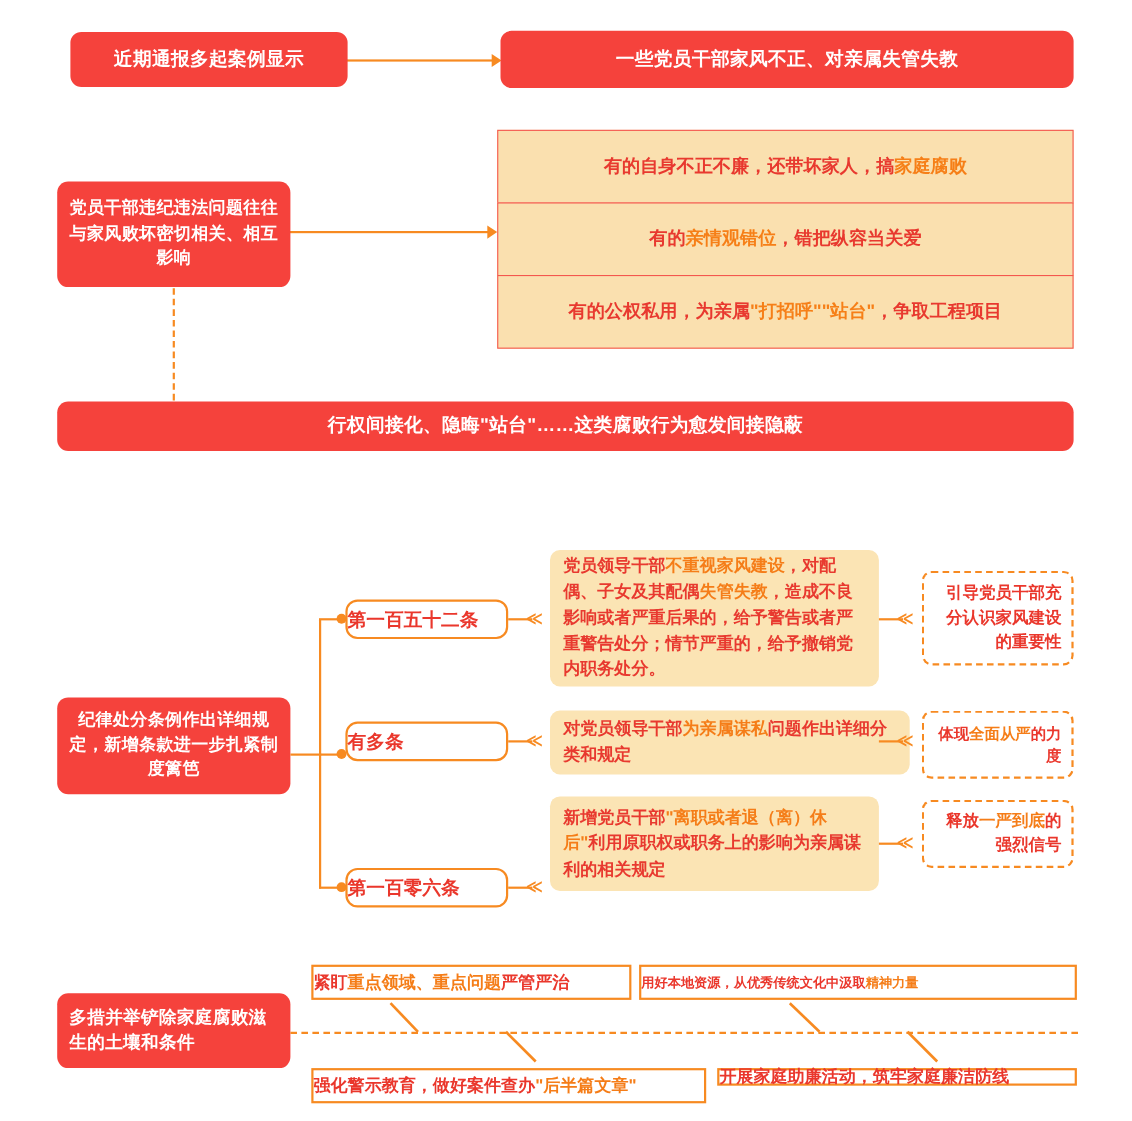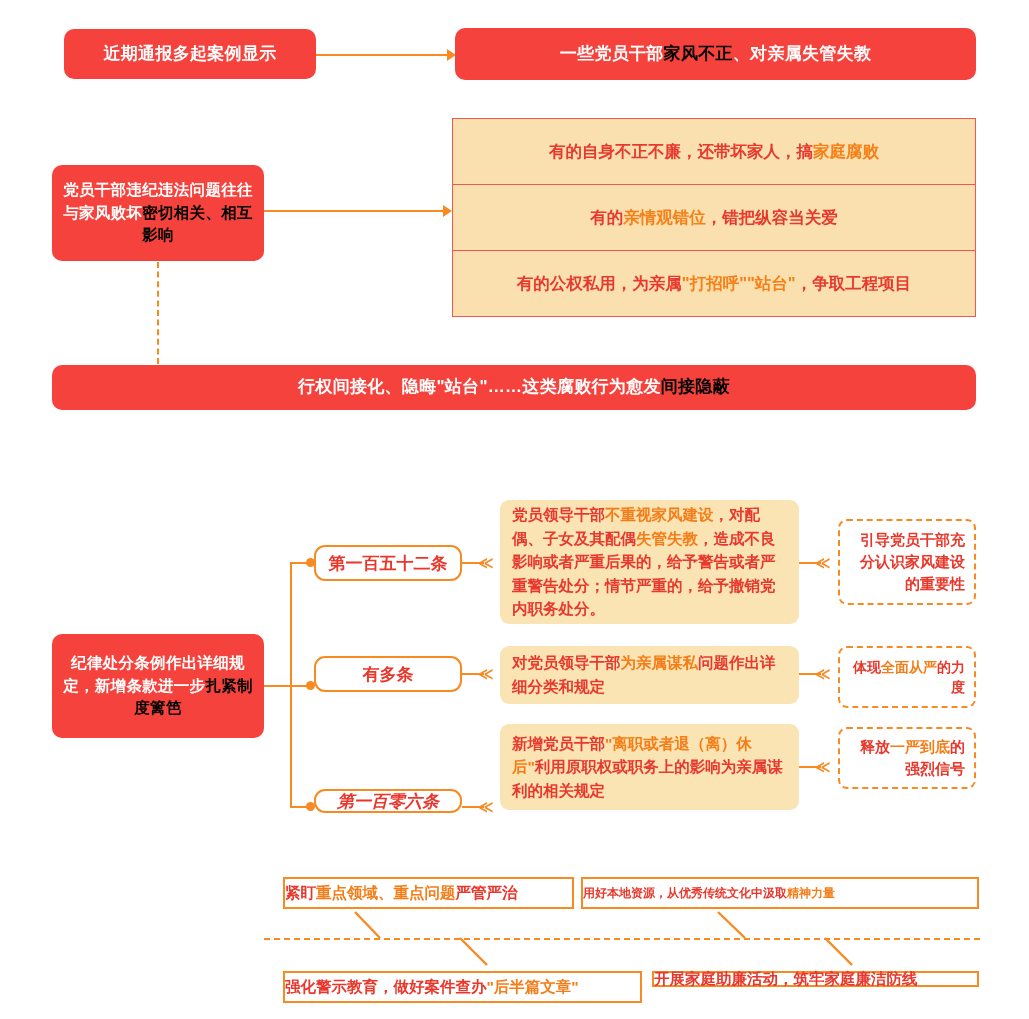--- a/index.html
+++ b/index.html
@@ -18,21 +18,21 @@
   .redbox{
     background:#f5423c;
     border-radius:10px;
     color:#ffffff;
     font-weight:bold;
     display:flex;align-items:center;justify-content:center;
     text-align:center;
     line-height:1.45;
     letter-spacing:0.3px;
   }
-  .redbox .hi{color:#000000;}
+  .redbox .hi{color:#ffffff;}
 
   
   .tanrow{
     background:#fae0af;
     border:1.6px solid #f4574e;
     color:#e8392f;
     font-weight:bold;
     display:flex;align-items:center;justify-content:center;
     text-align:center;
     line-height:1.5;
@@ -50,21 +50,21 @@
   }
   .tanbox .hi{color:#f57d18;}
 
   
   .pill{
     border:2.2px solid #f78a21;
     border-radius:11px;
     background:#ffffff;
     color:#ea372c;
     font-weight:bold;
-    display:flex;align-items:center;justify-content:center;
+    display:flex;align-items:center;justify-content:flex-start;
     text-align:center;
   }
 
   
   .dashbox{
     border:2.2px dashed #f78a21;
     border-radius:9px;
     background:#ffffff;
     color:#ea372c;
     font-weight:bold;
@@ -152,21 +152,21 @@
       <span>有的公权私用，为亲属</span><span class="hi">"打招呼""站台"</span><span>，争取工程项目</span>
     </span>
   </div>
 
   <div class="abs redbox" style="left:52px;top:365px;width:924px;height:45px;font-size:17px;">
     <span>
       <span>行权间接化、隐晦"站台"……这类腐败行为愈发</span><span class="hi">间接隐蔽</span>
     </span>
   </div>
 
-  <div class="abs redbox" style="left:52px;top:634px;width:212px;height:104px;font-size:15.5px;padding:0 11px;">
+  <div class="abs redbox" style="left:52px;top:634px;width:212px;height:88px;font-size:15.5px;padding:0 11px;">
     <span>
       <span>纪律处分条例作出详细规定，新增条款进一步</span><span class="hi">扎紧制度篱笆</span>
     </span>
   </div>
 
   <div class="abs hline" style="left:264px;top:685px;width:28px;"></div>
   <div class="abs vline" style="left:290px;top:563px;height:245px;border-radius:3px;"></div>
   <div class="abs hline" style="left:290px;top:562px;width:22px;"></div>
   <div class="abs hline" style="left:290px;top:685px;width:22px;"></div>
   <div class="abs hline" style="left:290px;top:806px;width:22px;"></div>
@@ -186,43 +186,46 @@
   <div class="abs chev" style="left:815px;top:555px;">≪</div>
   <div class="abs dashbox" style="left:838px;top:519px;width:138px;height:86px;font-size:15px;">
     <span><span>引导党员干部充分认识家风建设的重要性</span></span>
   </div>
 
   <div class="abs pill" style="left:314px;top:656px;width:148px;height:36px;font-size:17px;">
     <span>有多条</span>
   </div>
   <div class="abs hline" style="left:462px;top:673px;width:22px;"></div>
   <div class="abs chev" style="left:478px;top:666px;">≪</div>
-  <div class="abs tanbox" style="left:500px;top:646px;width:299px;height:58px;font-size:15.5px;">
+  <div class="abs tanbox" style="left:500px;top:646px;width:327px;height:58px;font-size:15.5px;">
     <span><span>对党员领导干部</span><span class="hi">为亲属谋私</span><span>问题作出详细分类和规定</span></span>
   </div>
   <div class="abs hline" style="left:799px;top:673px;width:22px;"></div>
   <div class="abs chev" style="left:815px;top:666px;">≪</div>
   <div class="abs dashbox" style="left:838px;top:646px;width:138px;height:62px;font-size:14px;">
     <span><span>体现</span><span class="hi">全面从严</span><span>的力度</span></span>
   </div>
 
-  <div class="abs pill" style="left:314px;top:789px;width:148px;height:24px;font-size:17px;font-style:italic;">
+  <div class="abs pill" style="left:314px;top:789px;width:148px;height:36px;font-size:17px;">
     <span>第一百零六条</span>
   </div>
   <div class="abs hline" style="left:462px;top:806px;width:22px;"></div>
   <div class="abs chev" style="left:478px;top:799px;">≪</div>
   <div class="abs tanbox" style="left:500px;top:724px;width:299px;height:86px;font-size:15.5px;">
     <span><span>新增党员干部</span><span class="hi">"离职或者退（离）休后"</span><span>利用原职权或职务上的影响为亲属谋利的相关规定</span></span>
   </div>
   <div class="abs hline" style="left:799px;top:766px;width:22px;"></div>
   <div class="abs chev" style="left:815px;top:759px;">≪</div>
   <div class="abs dashbox" style="left:838px;top:727px;width:138px;height:62px;font-size:15px;">
     <span><span>释放</span><span class="hi">一严到底</span><span>的强烈信号</span></span>
   </div>
 
+  <div class="abs redbox" style="left:52px;top:903px;width:212px;height:68px;font-size:16px;padding:0 11px;text-align:left;justify-content:flex-start;">
+    <span><span>多措并举铲除</span><span class="hi">家庭腐败</span><span>滋生的</span><span class="hi">土壤和条件</span></span>
+  </div>
 
   <div class="abs hdash" style="left:264px;top:938px;width:716px;"></div>
 
   <svg class="abs" style="left:0px;top:890px;width:1029px;height:100px;">
     <line x1="380" y1="48" x2="355" y2="22" stroke="#f78a21" stroke-width="2.4"></line>
     <line x1="460" y1="48" x2="487" y2="75" stroke="#f78a21" stroke-width="2.4"></line>
     <line x1="745" y1="48" x2="718" y2="22" stroke="#f78a21" stroke-width="2.4"></line>
     <line x1="825" y1="48" x2="852" y2="75" stroke="#f78a21" stroke-width="2.4"></line>
   </svg>
 

